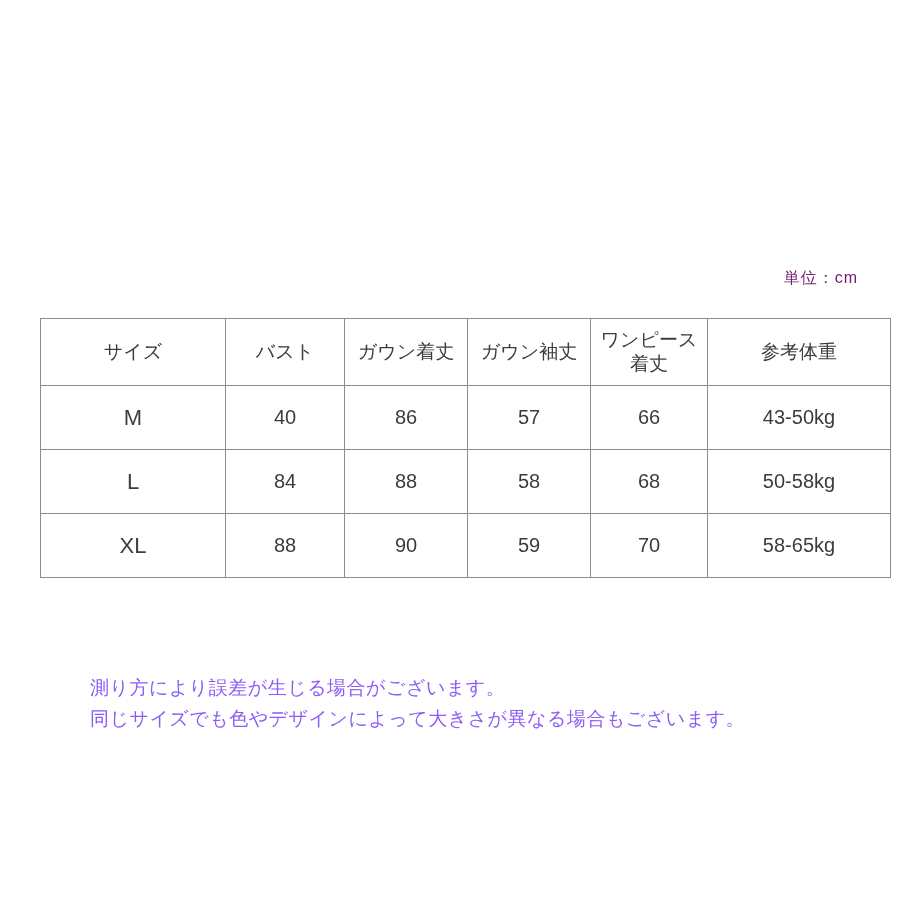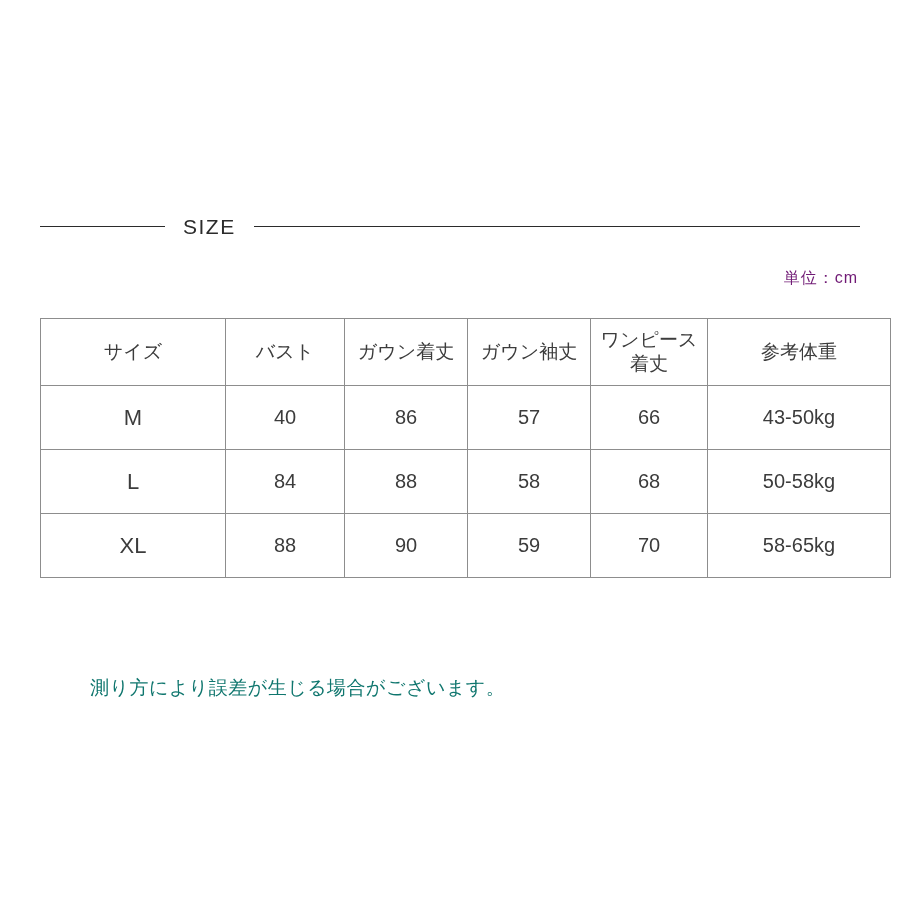--- a/index.html
+++ b/index.html
@@ -102,37 +102,32 @@
   .c5 { width: 178px; }
 
   
   .notes {
     position: absolute;
     left: 90px;
     top: 672px;
     width: 790px;
     font-size: 19px;
     line-height: 1.65;
-    color: #0f766e;
+    color: #8b5cf6;
     letter-spacing: 0.5px;
   }
   .notes div {
     white-space: nowrap;
   }
 </style>
 </head>
 <body>
 
 <div class="page">
 
-  <div class="heading-row">
-    <span class="rule-left"></span>
-    <span class="heading-title">SIZE</span>
-    <span class="rule-right"></span>
-  </div>
 
   <div class="unit-note">単位：cm</div>
 
   <table class="size-table">
     <thead>
       <tr>
         <th class="c0">サイズ</th>
         <th class="c1">バスト</th>
         <th class="c2">ガウン着丈</th>
         <th class="c3">ガウン袖丈</th>
@@ -163,15 +158,16 @@
         <td>90</td>
         <td>59</td>
         <td>70</td>
         <td>58-65kg</td>
       </tr>
     </tbody>
   </table>
 
   <div class="notes">
     <div>測り方により誤差が生じる場合がございます。</div>
+    <div>同じサイズでも色やデザインによって大きさが異なる場合もございます。</div>
   </div>
 
 </div>
 
 </body></html>

